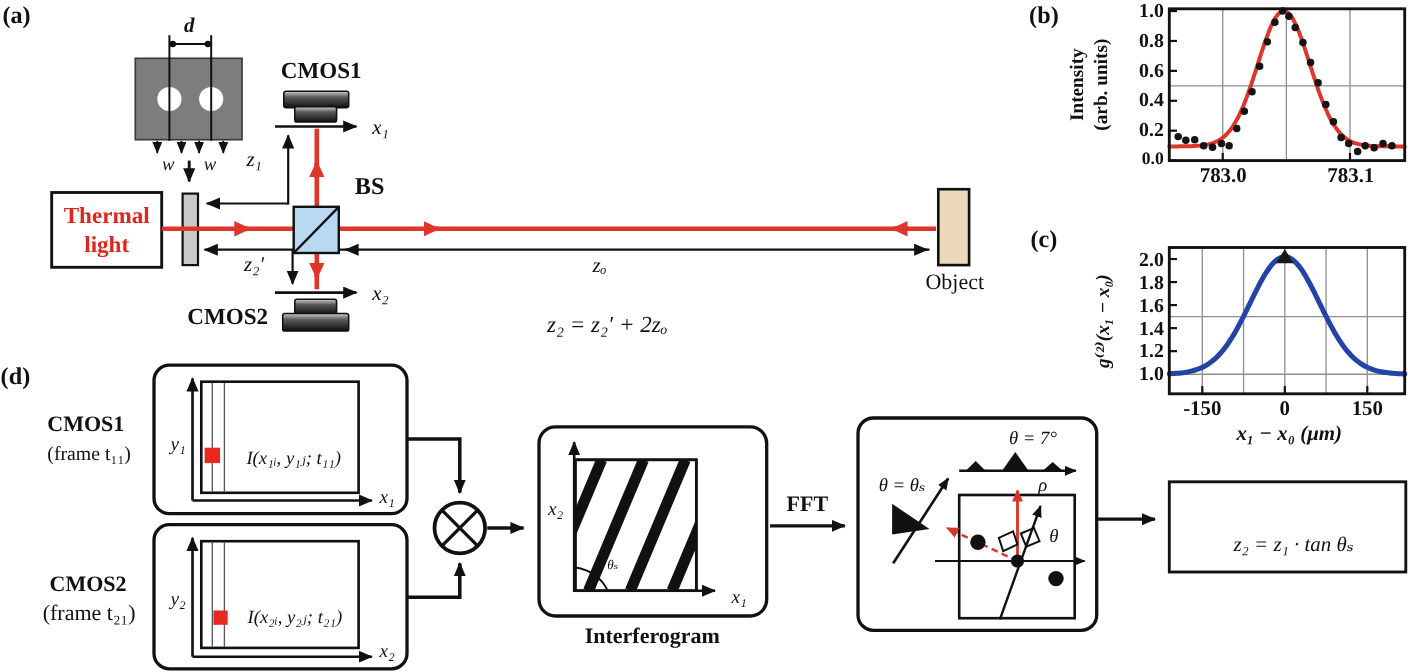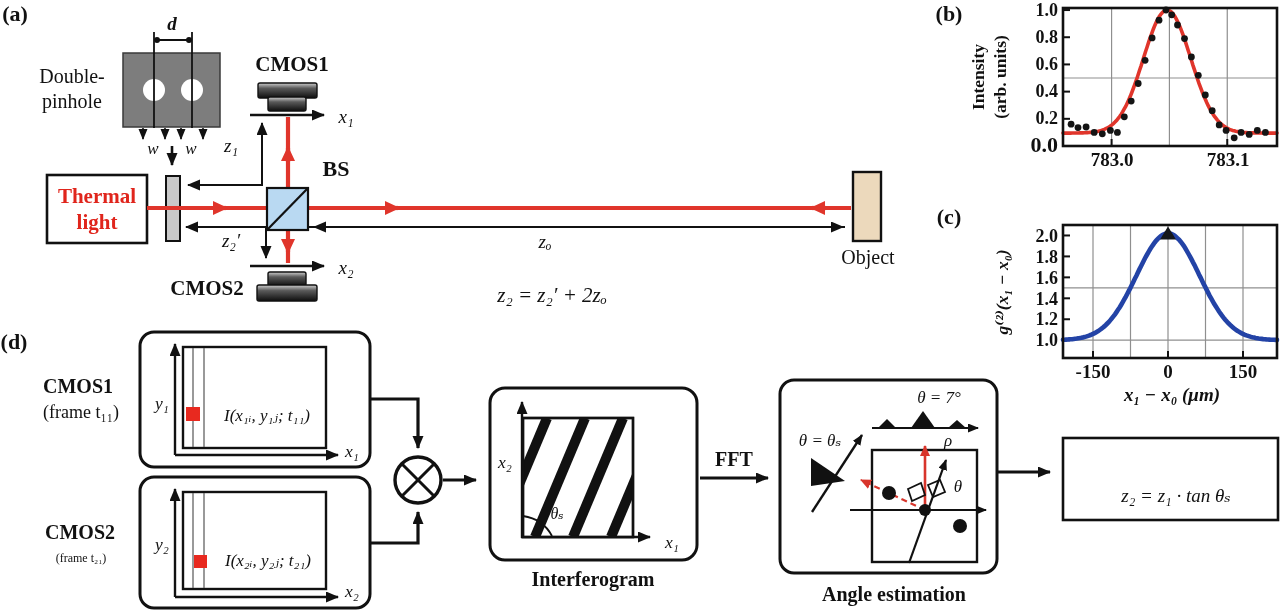--- a/index.html
+++ b/index.html
@@ -245,24 +245,20 @@
         <polygon points="1160,239.3779527559055 1168,226.3779527559055 1176,239.3779527559055" fill="#15171a"></polygon>
         <rect x="1063" y="225" width="214" height="133" fill="none" stroke="#111" stroke-width="2.6"></rect>
       </g>
 </svg>
 
 <div class="t b6" style="left:15px;top:14px;font-size:22px">(a)</div>
 <div class="t b6" style="left:949px;top:14px;font-size:22px">(b)</div>
 <div class="t b6" style="left:949px;top:217px;font-size:22px">(c)</div>
 <div class="t b6" style="left:14px;top:342px;font-size:22px">(d)</div>
 
-<div class="t" style="left:72px;top:89px;font-size:20px">
-  <span class="ln">Double-</span>
-  <span class="ln">pinhole</span>
-</div>
 <div class="t it b6" style="left:172px;top:24px;font-size:19px">d</div>
 <div class="t it" style="left:153px;top:149px;font-size:17px">w</div>
 <div class="t it" style="left:191px;top:149px;font-size:17px">w</div>
 <div class="t b6" style="left:292px;top:64px;font-size:21px">CMOS1</div>
 <div class="t it" style="left:346px;top:117px;font-size:19px">x₁</div>
 <div class="t it" style="left:231px;top:146px;font-size:19px">z₁</div>
 <div class="t b6" style="left:336px;top:169px;font-size:22px">BS</div>
 <div class="t b6 red" style="left:97px;top:209px;font-size:21px">
   <span class="ln">Thermal</span>
   <span class="ln">light</span>
@@ -276,21 +272,21 @@
 
 <div class="t rot b6" style="left:990px;top:77px;font-size:17.5px">
   <span class="ln">Intensity</span>
   <span class="ln">(arb. units)</span>
 </div>
 <div class="t rt b6" style="left:1058px;top:10px;font-size:18px">1.0</div>
 <div class="t rt b6" style="left:1058px;top:37px;font-size:18px">0.8</div>
 <div class="t rt b6" style="left:1058px;top:64px;font-size:18px">0.6</div>
 <div class="t rt b6" style="left:1058px;top:91px;font-size:18px">0.4</div>
 <div class="t rt b6" style="left:1058px;top:118px;font-size:18px">0.2</div>
-<div class="t rt b6" style="left:1058px;top:145px;font-size:22px">0.0</div>
+<div class="t rt b6" style="left:1058px;top:145px;font-size:16px">0.0</div>
 <div class="t b6" style="left:1112px;top:160px;font-size:19px">783.0</div>
 <div class="t b6" style="left:1228px;top:160px;font-size:19px">783.1</div>
 
 <div class="t rot it b6" style="left:1003px;top:292px;font-size:17.5px">g⁽²⁾(x₁ − x₀)</div>
 <div class="t rt b6" style="left:1058px;top:236px;font-size:18px">2.0</div>
 <div class="t rt b6" style="left:1058px;top:257px;font-size:18px">1.8</div>
 <div class="t rt b6" style="left:1058px;top:278px;font-size:18px">1.6</div>
 <div class="t rt b6" style="left:1058px;top:299px;font-size:18px">1.4</div>
 <div class="t rt b6" style="left:1058px;top:319px;font-size:18px">1.2</div>
 <div class="t rt b6" style="left:1058px;top:340px;font-size:18px">1.0</div>
@@ -298,29 +294,28 @@
 <div class="t b6" style="left:1168px;top:372px;font-size:19px">0</div>
 <div class="t b6" style="left:1243px;top:372px;font-size:19px">150</div>
 <div class="t it b6" style="left:1172px;top:395px;font-size:19px">x₁ − x₀ (μm)</div>
 
 <div class="t b6" style="left:78px;top:386px;font-size:20px">CMOS1</div>
 <div class="t" style="left:81px;top:412px;font-size:18px">(frame t₁₁)</div>
 <div class="t it" style="left:162px;top:404px;font-size:17.5px">y₁</div>
 <div class="t it" style="left:267px;top:416px;font-size:17px">I(x₁ᵢ, y₁ⱼ; t₁₁)</div>
 <div class="t it" style="left:352px;top:452px;font-size:17.5px">x₁</div>
 <div class="t b6" style="left:80px;top:532px;font-size:20px">CMOS2</div>
-<div class="t" style="left:81px;top:558px;font-size:12px">(frame t₂₁)</div>
+<div class="t" style="left:81px;top:558px;font-size:20px">(frame t₂₁)</div>
 <div class="t it" style="left:162px;top:545px;font-size:17.5px">y₂</div>
 <div class="t it" style="left:268px;top:561px;font-size:17px">I(x₂ᵢ, y₂ⱼ; t₂₁)</div>
 <div class="t it" style="left:352px;top:592px;font-size:17.5px">x₂</div>
 <div class="t it" style="left:505px;top:463px;font-size:17.5px">x₂</div>
 <div class="t it" style="left:672px;top:543px;font-size:17.5px">x₁</div>
-<div class="t it" style="left:557px;top:514px;font-size:16px">θₛ</div>
+<div class="t it" style="left:557px;top:514px;font-size:12px">θₛ</div>
 <div class="t b6" style="left:593px;top:579px;font-size:20px">Interferogram</div>
 <div class="t b6" style="left:734px;top:459px;font-size:20px">FFT</div>
 <div class="t it" style="left:939px;top:398px;font-size:17px">θ = 7°</div>
 <div class="t it" style="left:948px;top:441px;font-size:17px">ρ</div>
 <div class="t it" style="left:820px;top:441px;font-size:17px">θ = θₛ</div>
 <div class="t it" style="left:958px;top:487px;font-size:17px">θ</div>
-<div class="t b6" style="left:894px;top:594px;font-size:20px">Angle estimation</div>
 <div class="t it" style="left:1176px;top:496px;font-size:19px">z₂ = z₁ · tan θₛ</div>
 
 </div>
 
 </body></html>

